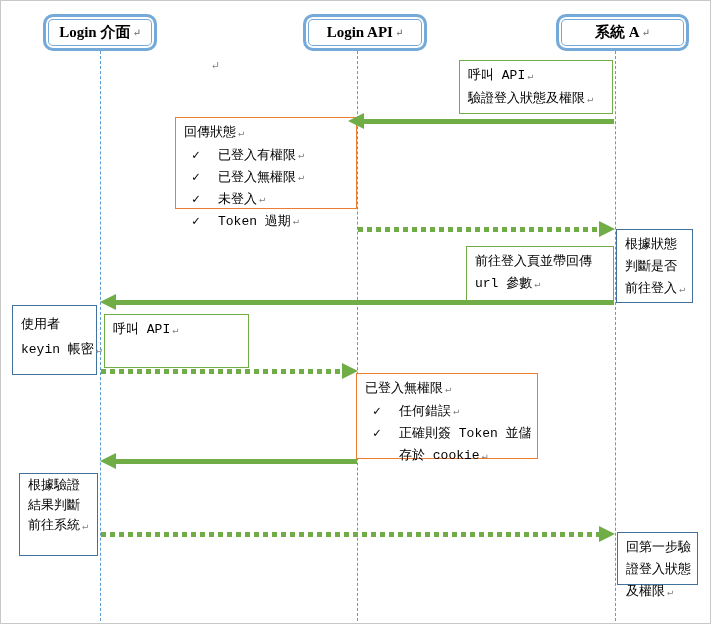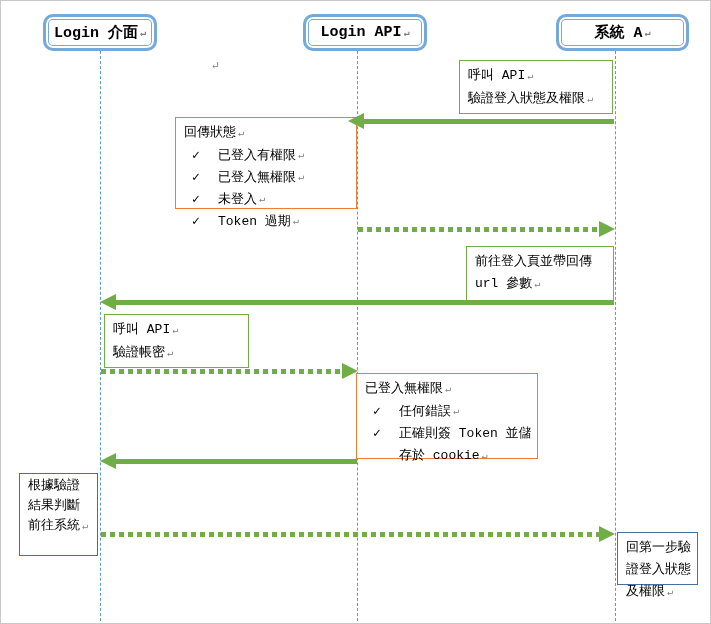--- a/index.html
+++ b/index.html
@@ -10,21 +10,21 @@
   }
   .lifeline{
     position:absolute;top:50px;height:570px;width:0;
     border-left:1px dashed #5b9bd5;
   }
   .actor{
     position:absolute;top:13px;height:37px;box-sizing:border-box;
     border:3px solid #74a9d9;border-radius:10px;background:#fff;
     box-shadow:inset 0 0 0 2px #fff, inset 0 0 0 3px #74a9d9;
     display:flex;align-items:center;justify-content:center;
-    font-size:15px;font-weight:bold;font-family:Liberation Mono, monospace;
+    font-size:15px;font-weight:bold;
   }
   .note{
     position:absolute;box-sizing:border-box;background:#fff;
     font-size:13px;padding:4px 8px;font-family:Liberation Mono, monospace;
   }
   .note .line{line-height:22px;white-space:nowrap;}
   .note.green{border:1px solid #70ad47;}
   .note.orange{border:1px solid #ed7d31;}
   .note.blue{border:1px solid #41719c;}
   .note .check-line{display:flex;padding-left:8px;}
@@ -90,30 +90,38 @@
         <span>未登入</span>
         <span class="cr">↵</span>
       </div>
     <div class="line check-line">
         <span class="chk">✓</span>
         <span>Token 過期</span>
         <span class="cr">↵</span>
       </div>
   </div>
 
+  <div class="note blue" style="left:615px;top:228px;width:77px;height:74px">
+    <div class="line"><span>根據狀態</span></div>
+    <div class="line"><span>判斷是否</span></div>
+    <div class="line"><span>前往登入</span><span class="cr">↵</span></div>
+  </div>
 
   <div class="note green" style="left:465px;top:245px;width:148px;height:55px">
     <div class="line"><span>前往登入頁並帶回傳</span></div>
     <div class="line"><span>url 參數</span><span class="cr">↵</span></div>
   </div>
 
+  <div class="note blue" style="left:11px;top:304px;width:85px;height:70px;padding-top:6px">
+    <div class="line" style="line-height:25px"><span>使用者</span></div>
+    <div class="line" style="line-height:25px"><span>keyin 帳密</span><span class="cr">↵</span></div>
+  </div>
 
   <div class="note green" style="left:103px;top:313px;width:145px;height:54px">
     <div class="line"><span>呼叫 API</span><span class="cr">↵</span></div>
-    <div class="line"><span>驗證帳密</span><span class="cr">↵</span></div>
   </div>
 
   <div class="note orange" style="left:355px;top:372px;width:182px;height:86px">
     <div class="line"><span>已登入無權限</span><span class="cr">↵</span></div>
     <div class="line check-line">
         <span class="chk">✓</span>
         <span>任何錯誤</span>
         <span class="cr">↵</span>
       </div>
     <div class="line check-line">

